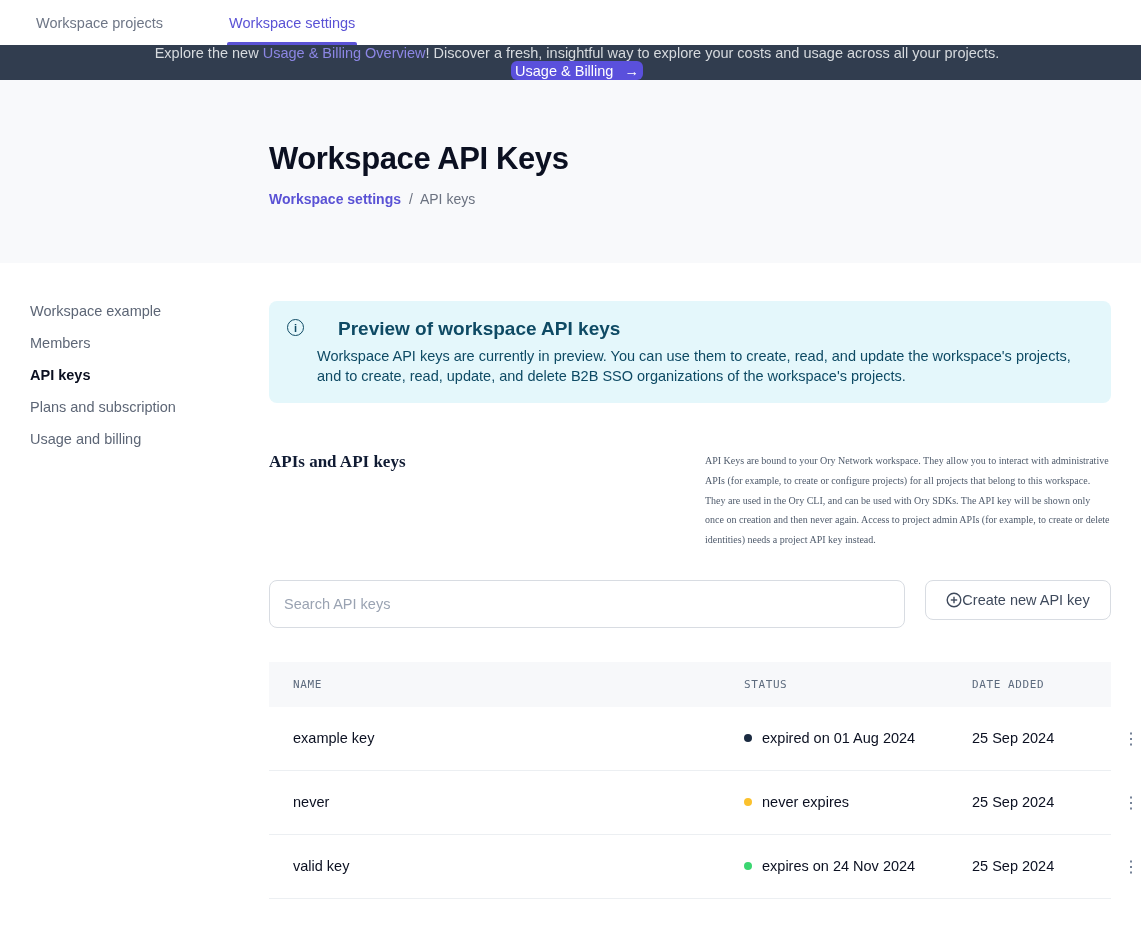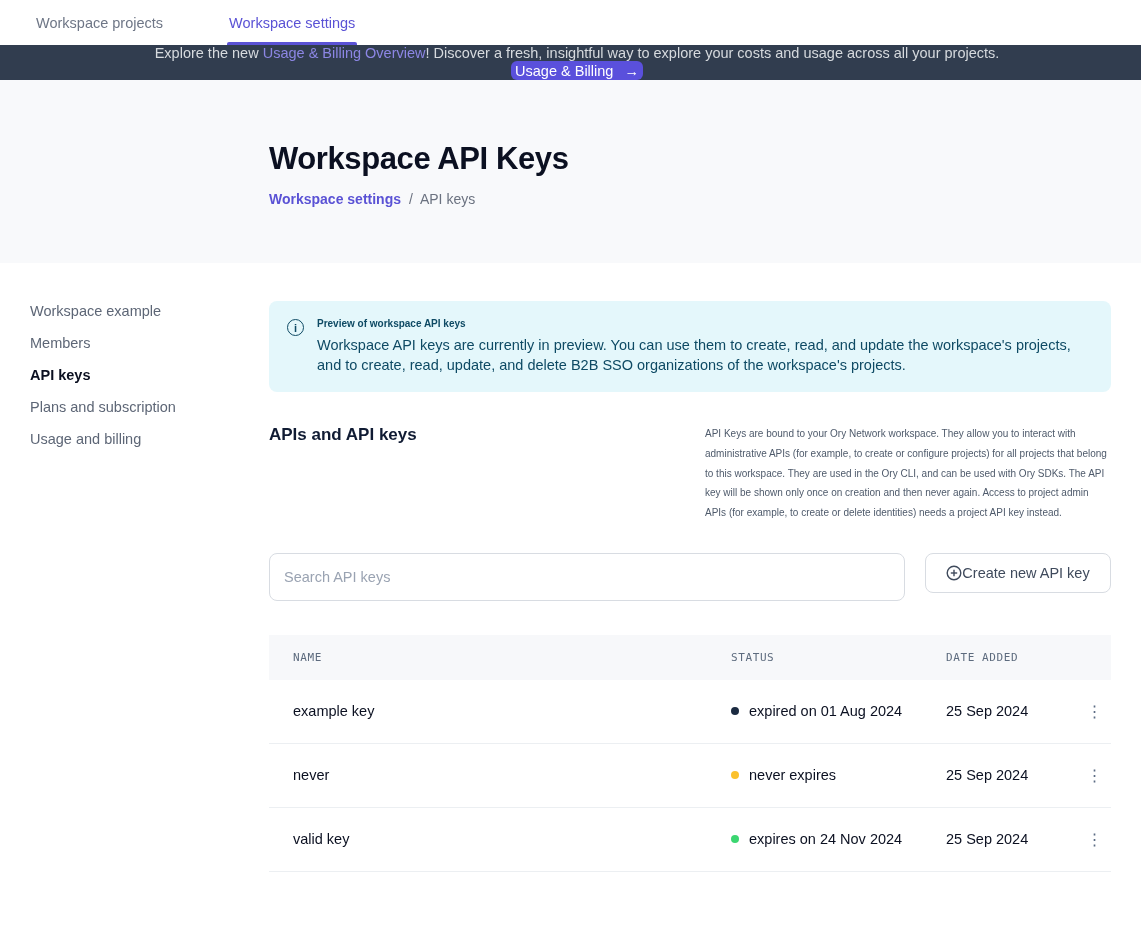--- a/index.html
+++ b/index.html
@@ -28,37 +28,37 @@
   
   .main { display: flex; }
   .sidebar { width: 269px; padding: 32px 0 0 30px; flex-shrink: 0; }
   .side-item { height: 32px; display: flex; align-items: center; font-size: 14.5px; color: #5D6676; cursor: pointer; }
   .side-item.active { color: #0B1021; font-weight: 700; }
   .content { width: 842px; }
 
   
   .callout { margin-top: 38px; background: #E4F7FB; border-radius: 8px; padding: 17px 20px 17px 18px; display: flex; gap: 13px; color: #0E4A64; }
   .callout-icon { width: 17px; height: 17px; border: 1.5px solid currentColor; border-radius: 50%; display: flex; align-items: center; justify-content: center; font-size: 11px; font-weight: 700; flex-shrink: 0; margin-top: 1px; }
-  .callout-title { font-size: 10px; font-weight: 700; margin-bottom: 6px; }
+  .callout-title { font-size: 19px; font-weight: 700; margin-bottom: 6px; margin-left: 21px; }
   .callout-body { font-size: 14.5px; line-height: 20px; max-width: 762px; }
 
   
-  .section { margin-top: 32px; display: flex; justify-content: space-between; align-items: flex-start; }
+  .section { margin-top: 48px; display: flex; justify-content: space-between; align-items: flex-start; font-family: Liberation Serif, serif; }
   .section-heading { font-size: 17px; font-weight: 600; color: #101B33; padding-top: 1px; }
   .section-desc { width: 406px; font-size: 10px; line-height: 19.8px; color: #4E5A6B; }
 
   
   .controls { margin-top: 30px; display: flex; gap: 20px; }
   .search-input { flex: 1; height: 48px; border: 1px solid #D8DCE2; border-radius: 8px; padding: 0 14px; font-size: 14.5px; font-family: "Liberation Sans", sans-serif; color: #0B1021; outline: none; }
   .search-input::placeholder { color: #9AA3B2; }
   .create-btn { width: 186px; height: 40px; background: #fff; border: 1px solid #D8DCE2; border-radius: 8px; color: #3F4A5C; font-size: 14.5px; font-family: "Liberation Sans", sans-serif; display: flex; align-items: center; justify-content: center; gap: 0; cursor: pointer; }
 
   
   .table { margin-top: 34px; }
-  .thead, .trow { display: grid; grid-template-columns: 438px 215px 132px 1fr; padding-left: 24px; align-items: center; }
+  .thead, .trow { display: grid; grid-template-columns: 438px 215px 132px 1fr; padding-left: 24px; align-items: center; gap: 13px; }
   .thead { height: 45px; background: #F7F8FA; font-family: "DejaVu Sans Mono", monospace; font-size: 11px; letter-spacing: 0.6px; color: #5D6B7E; }
   .trow { height: 64px; border-bottom: 1px solid #ECEFF2; font-size: 14.5px; color: #0B1021; }
   .status-cell { display: flex; align-items: center; gap: 10px; }
   .dot { width: 8px; height: 8px; border-radius: 50%; flex-shrink: 0; }
   .kebab { width: 28px; height: 28px; display: flex; align-items: center; justify-content: center; font-size: 16px; color: #5B6B84; cursor: pointer; justify-self: center; }
 </style>
 </head>
 <body>
 
 <nav class="topnav">

